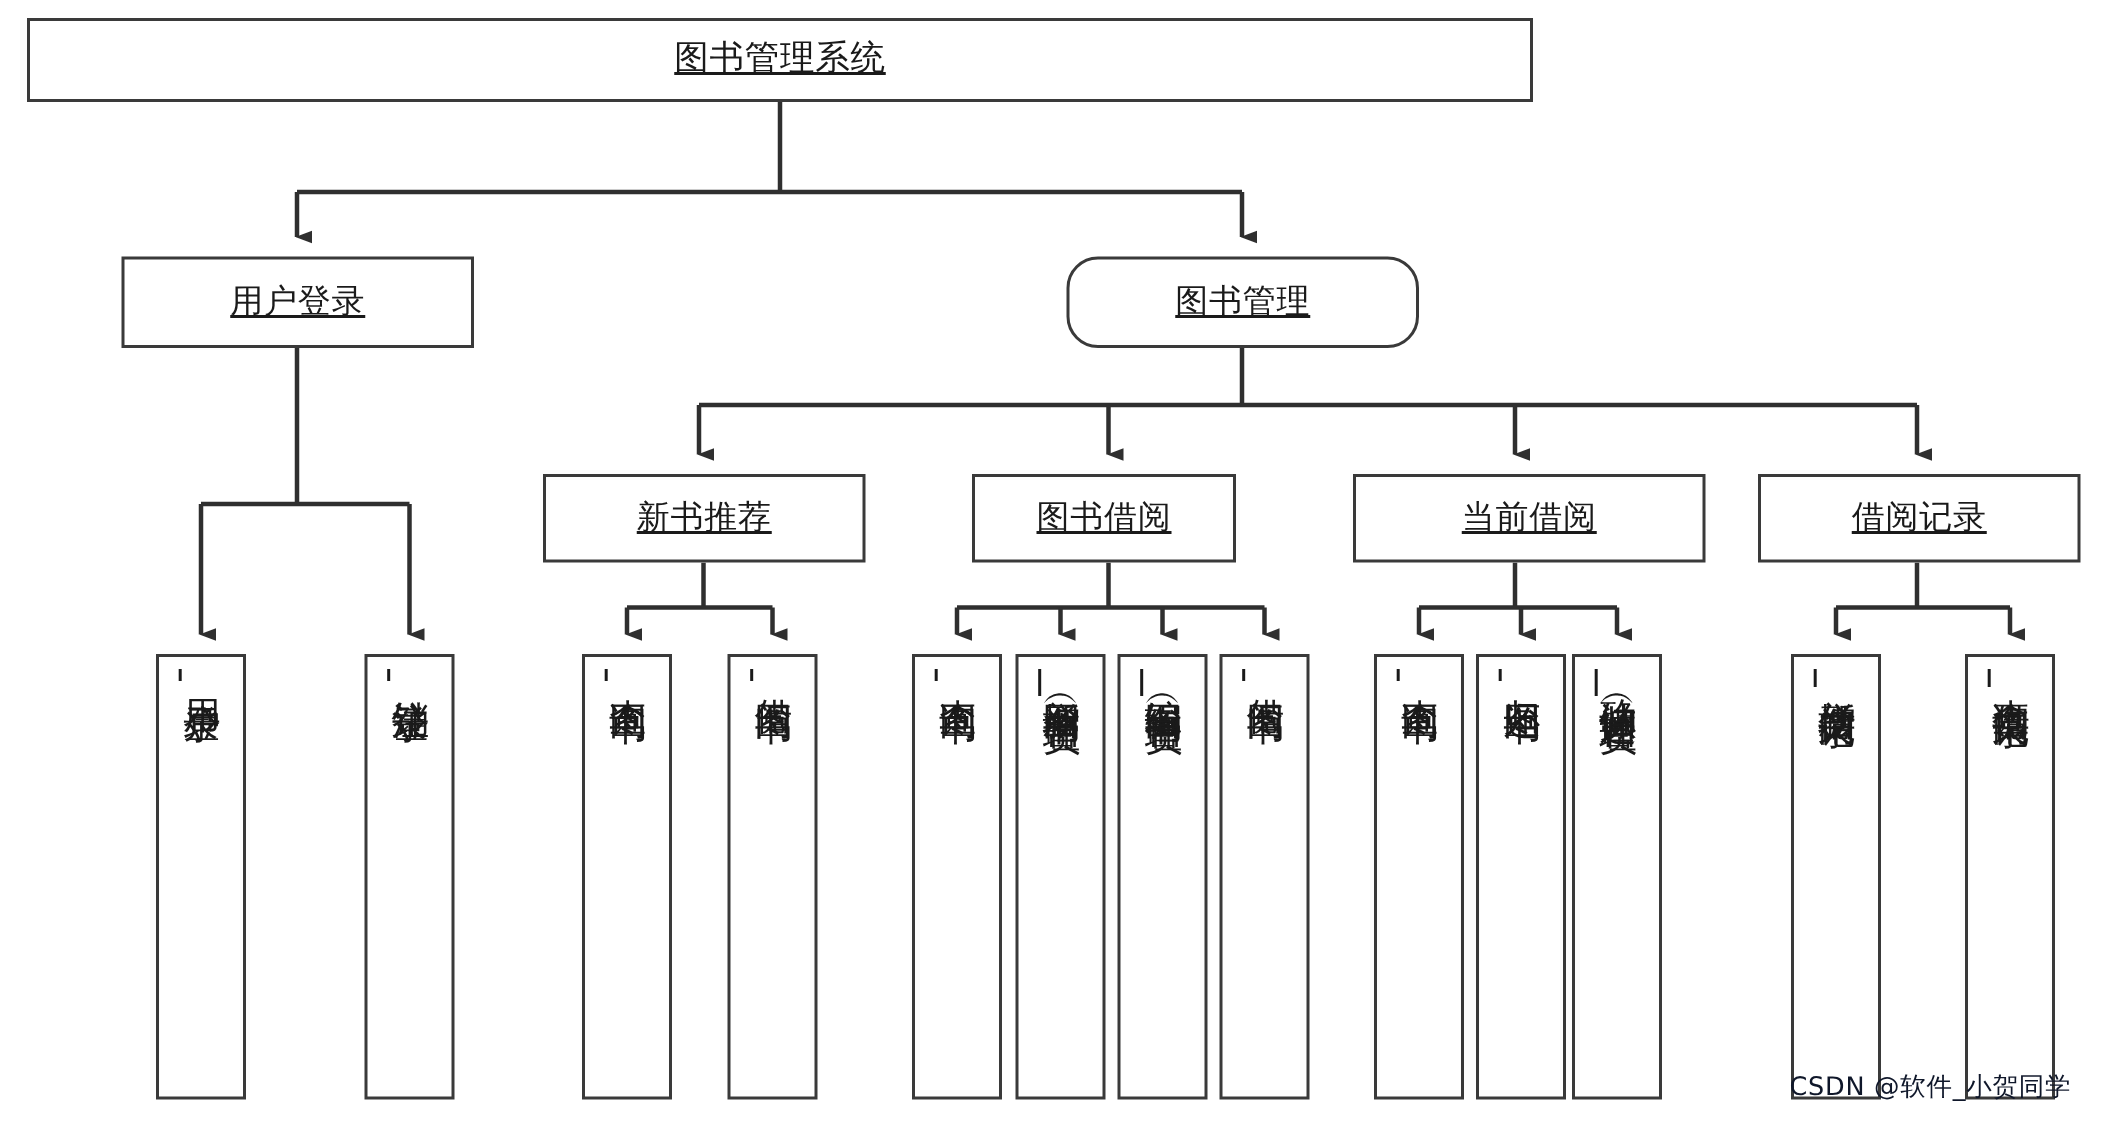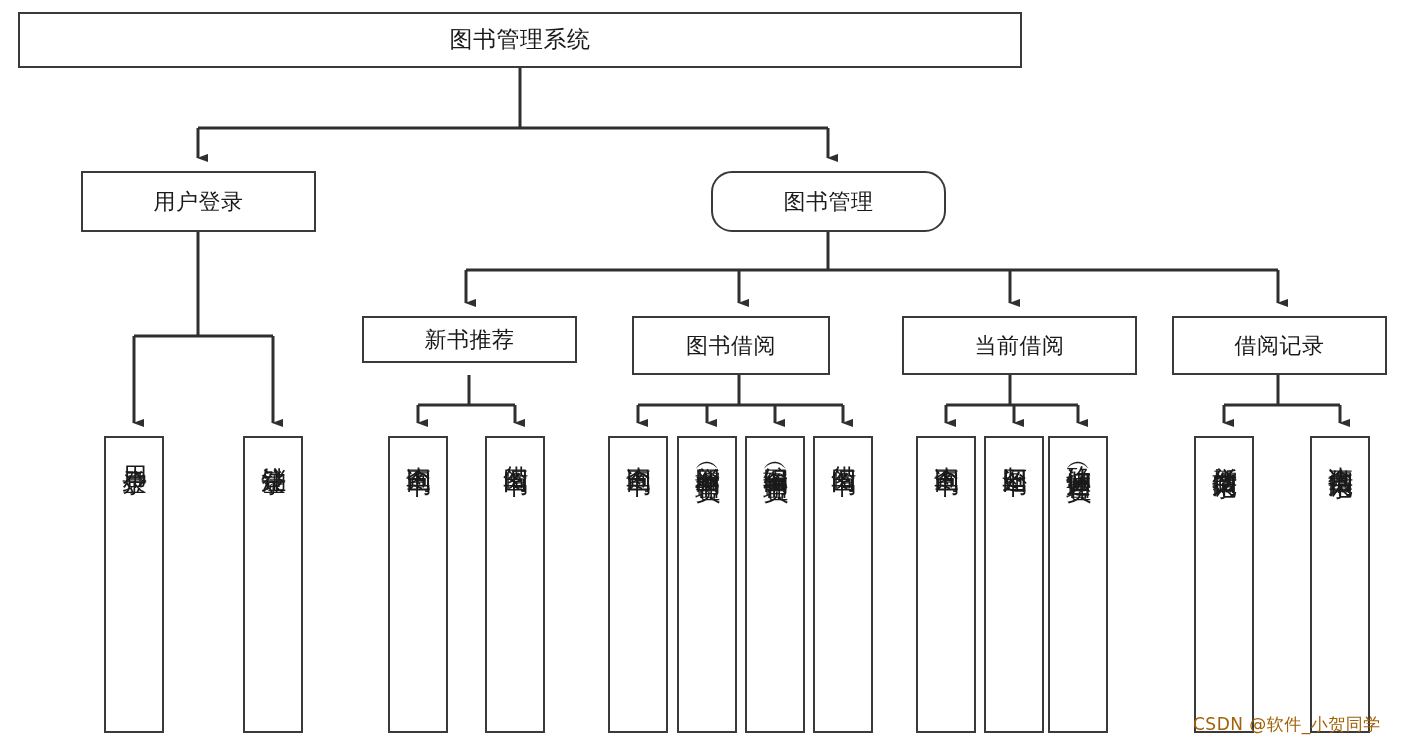--- a/index.html
+++ b/index.html
@@ -35,20 +35,21 @@
     display: flex;
     align-items: center;
     justify-content: center;
     color: #1a1a1a;
     z-index: 2;
   }
   .node .lbl {
     display: block;
     line-height: 1.18;
     letter-spacing: 0.5px;
+    text-decoration: underline;
   }
   .node.horiz .lbl {
     font-size: 22px;
     white-space: nowrap;
   }
   .node.vert {
     align-items: flex-start;
     padding-top: 8px;
   }
   .node.vert .lbl {
@@ -58,21 +59,21 @@
     line-height: 1.05;
     letter-spacing: 2px;
     white-space: nowrap;
   }
   .node.root .lbl { font-size: 23px; }
   .watermark {
     position: absolute;
     left: 1193px;
     top: 713px;
     font-size: 17px;
-    color: #a16207;
+    color: #0f172a;
     white-space: nowrap;
     z-index: 3;
     letter-spacing: 0.5px;
   }
 </style>
 </head>
 <body>
 
 <div id="diagram">
 
@@ -130,24 +131,24 @@
     <span class="lbl">图书管理系统</span>
   </div>
 
   <div class="node horiz" style="left:81px; top:171px; width:235px; height:61px;">
     <span class="lbl">用户登录</span>
   </div>
   <div class="node horiz" style="left:711px; top:171px; width:235px; height:61px;border-radius:21px;">
     <span class="lbl">图书管理</span>
   </div>
 
-  <div class="node horiz" style="left:362px; top:316px; width:215px; height:47px;">
+  <div class="node horiz" style="left:362px; top:316px; width:215px; height:59px;">
     <span class="lbl">新书推荐</span>
   </div>
-  <div class="node horiz" style="left:632px; top:316px; width:198px; height:59px;">
+  <div class="node horiz" style="left:648px; top:316px; width:176px; height:59px;">
     <span class="lbl">图书借阅</span>
   </div>
   <div class="node horiz" style="left:902px; top:316px; width:235px; height:59px;">
     <span class="lbl">当前借阅</span>
   </div>
   <div class="node horiz" style="left:1172px; top:316px; width:215px; height:59px;">
     <span class="lbl">借阅记录</span>
   </div>
 
   <div class="node vert" style="left:104px; top:436px; width:60px; height:297px;">

